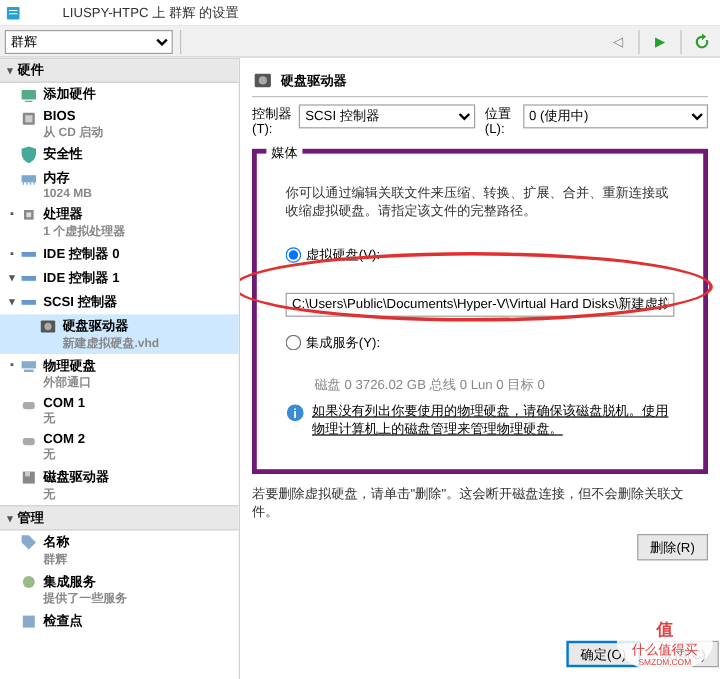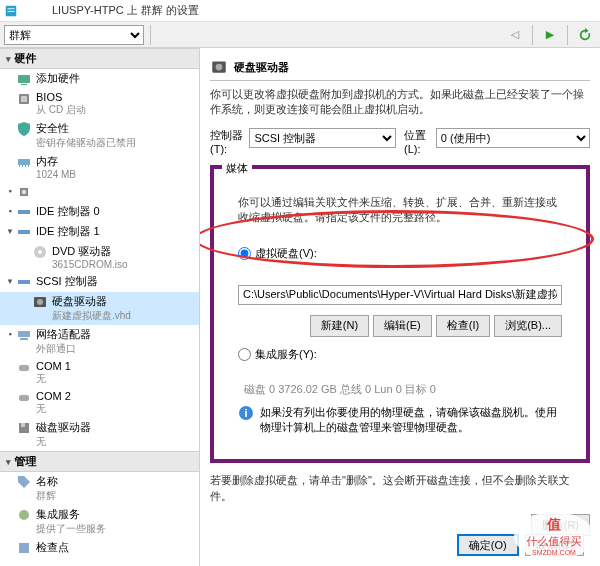--- a/index.html
+++ b/index.html
@@ -15,21 +15,21 @@
 .toolbar .tbtn { width: 18px; height: 18px; margin: 0 2px; display: flex; align-items: center; justify-content: center; color: #888; }
 .toolbar .tbtn.green { color: #2a9d2a; }
 
 .main { display: flex; height: calc(100% - 48px); }
 .sidebar { width: 200px; border-right: 1px solid #d0d0d0; overflow-y: auto; overflow-x: hidden; background: #fff; }
 .content { flex: 1; padding: 6px 10px 6px 10px; overflow: hidden; position: relative; }
 
 .section-header { background: #e8e8e8; padding: 2px 6px; font-weight: bold; display: flex; align-items: center; border-top: 1px solid #d0d0d0; border-bottom: 1px solid #d0d0d0; }
 .section-header .caret { margin-right: 4px; color: #555; font-size: 9px; }
 
-.tree-item { display: flex; align-items: flex-start; padding: 2px 4px 2px 4px; }
+.tree-item { display: flex; align-items: flex-start; padding: 2px 4px 2px 4px; font-weight: bold; }
 .tree-item.selected { background: #cde8ff; }
 .tree-item .expander { width: 12px; color: #555; font-size: 9px; text-align: center; flex-shrink: 0; padding-top: 2px; }
 .tree-item .icon { width: 16px; height: 16px; margin-right: 4px; flex-shrink: 0; }
 .tree-item .labels { display: flex; flex-direction: column; }
 .tree-item .main-label { color: #000; white-space: nowrap; overflow: hidden; text-overflow: ellipsis; max-width: 150px; }
 .tree-item .sub-label { color: #888; font-size: 10px; white-space: nowrap; overflow: hidden; text-overflow: ellipsis; max-width: 150px; }
 
 .content-header { display: flex; align-items: center; padding: 4px 0; border-bottom: 1px solid #c0c0c0; margin-bottom: 6px; }
 .content-header .icon { width: 18px; height: 18px; margin-right: 6px; }
 .content-header .title { font-weight: bold; }
@@ -47,23 +47,23 @@
 .radio-row { display: flex; align-items: center; margin: 20px 0; }
 .radio-row input { margin-right: 4px; }
 
 .path-input { width: 100%; height: 20px; border: 1px solid #a0a0a0; padding: 0 4px; background: #fff; margin: 4px 0; }
 
 .btn-row { display: flex; justify-content: flex-end; gap: 4px; margin-top: 6px; }
 .btn { height: 22px; padding: 0 10px; border: 1px solid #a0a0a0; background: #e8e8e8; font-size: 11px; cursor: default; }
 
 .info-row { display: flex; align-items: flex-start; margin-top: 8px; }
 .info-icon { width: 16px; height: 16px; margin-right: 6px; flex-shrink: 0; }
-.info-text { line-height: 1.4; }
-
-.footer-btns { position: absolute; bottom: 10px; right: 16px; display: flex; gap: 6px; align-items: center; }
+.info-text { line-height: 1.4; text-decoration: underline; }
+
+.footer-btns { position: absolute; bottom: 10px; right: 1px; display: flex; gap: 6px; align-items: center; }
 .footer-btns .btn.primary { border: 2px solid #0078d7; }
 
 .circle-annot { position: absolute; border: 3px solid #e03030; border-radius: 50%; pointer-events: none; }
 
 .watermark { position: absolute; bottom: 6px; right: 6px; width: 80px; height: 48px; border-radius: 50%; display: flex; flex-direction: column; align-items: center; justify-content: center; background: rgba(255,255,255,0.85); color: #e04040; font-size: 10px; z-index: 100; }
 .watermark .big { font-size: 14px; font-weight: bold; }
 
 svg { display: block; }
 </style>
 </head>
@@ -133,21 +133,20 @@
 
     <div class="tree-item">
       <span class="expander"></span>
       <span class="icon">
           <svg viewBox="0 0 16 16">
             <path d="M8 1l6 2v4c0 4-3 7-6 8-3-1-6-4-6-8V3l6-2z" fill="#4a9"></path>
           </svg>
         </span>
       <div class="labels">
           <span class="main-label">安全性</span>
-          <span class="sub-label">密钥存储驱动器已禁用</span>
         </div>
     </div>
 
     <div class="tree-item">
       <span class="expander"></span>
       <span class="icon">
           <svg viewBox="0 0 16 16">
             <rect x="2" y="5" width="12" height="6" fill="#7ac"></rect>
             <rect x="3" y="11" width="1" height="2" fill="#7ac"></rect>
             <rect x="6" y="11" width="1" height="2" fill="#7ac"></rect>
@@ -162,20 +161,24 @@
     </div>
 
     <div class="tree-item">
       <span class="expander">▪</span>
       <span class="icon">
           <svg viewBox="0 0 16 16">
             <rect x="4" y="4" width="8" height="8" fill="#888"></rect>
             <rect x="6" y="6" width="4" height="4" fill="#ddd"></rect>
           </svg>
         </span>
+      <div class="labels">
+          <span class="main-label">处理器</span>
+          <span class="sub-label">1 个虚拟处理器</span>
+        </div>
     </div>
 
     <div class="tree-item">
       <span class="expander">▪</span>
       <span class="icon">
           <svg viewBox="0 0 16 16">
             <rect x="2" y="6" width="12" height="4" fill="#69c"></rect>
           </svg>
         </span>
       <div class="labels">
@@ -188,33 +191,20 @@
       <span class="icon">
           <svg viewBox="0 0 16 16">
             <rect x="2" y="6" width="12" height="4" fill="#69c"></rect>
           </svg>
         </span>
       <div class="labels">
           <span class="main-label">IDE 控制器 1</span>
         </div>
     </div>
 
-    <div class="tree-item" style="padding-left:20px">
-      <span class="expander"></span>
-      <span class="icon">
-          <svg viewBox="0 0 16 16">
-            <circle cx="8" cy="8" r="6" fill="#ccc"></circle>
-            <circle cx="8" cy="8" r="2" fill="#fff"></circle>
-          </svg>
-        </span>
-      <div class="labels">
-          <span class="main-label">DVD 驱动器</span>
-          <span class="sub-label">3615CDROM.iso</span>
-        </div>
-    </div>
 
     <div class="tree-item">
       <span class="expander">▾</span>
       <span class="icon">
           <svg viewBox="0 0 16 16">
             <rect x="2" y="6" width="12" height="4" fill="#69c"></rect>
           </svg>
         </span>
       <div class="labels">
           <span class="main-label">SCSI 控制器</span>
@@ -237,21 +227,21 @@
 
     <div class="tree-item">
       <span class="expander">▪</span>
       <span class="icon">
           <svg viewBox="0 0 16 16">
             <rect x="2" y="4" width="12" height="6" fill="#8ac"></rect>
             <rect x="4" y="11" width="8" height="2" fill="#8ac"></rect>
           </svg>
         </span>
       <div class="labels">
-          <span class="main-label">网络适配器</span>
+          <span class="main-label">物理硬盘</span>
           <span class="sub-label">外部通口</span>
         </div>
     </div>
 
     <div class="tree-item">
       <span class="expander"></span>
       <span class="icon">
           <svg viewBox="0 0 16 16">
             <rect x="3" y="5" width="10" height="6" fill="#aaa" rx="2"></rect>
           </svg>
@@ -338,21 +328,20 @@
     <div class="content-header">
       <span class="icon">
           <svg viewBox="0 0 16 16">
             <rect x="2" y="3" width="12" height="10" fill="#555" rx="1"></rect>
             <circle cx="8" cy="8" r="3" fill="#aaa"></circle>
           </svg>
         </span>
       <span class="title">硬盘驱动器</span>
     </div>
 
-    <p class="desc">你可以更改将虚拟硬盘附加到虚拟机的方式。如果此磁盘上已经安装了一个操作系统，则更改连接可能会阻止虚拟机启动。</p>
 
     <div class="row">
       <div class="col" style="margin-right:8px">
         <label>控制器(T):</label>
         <select class="full"><option>SCSI 控制器</option></select>
       </div>
       <div class="col">
         <label>位置(L):</label>
         <select class="full"><option>0 (使用中)</option></select>
       </div>
@@ -361,32 +350,26 @@
     <div class="group">
       <span class="group-title">媒体</span>
       <p class="desc" style="margin-top:2px">你可以通过编辑关联文件来压缩、转换、扩展、合并、重新连接或收缩虚拟硬盘。请指定该文件的完整路径。</p>
 
       <div class="radio-row">
         <input type="radio" checked="" style="">
         <span>虚拟硬盘(V):</span>
       </div>
       <input class="path-input" type="text" value="C:\Users\Public\Documents\Hyper-V\Virtual Hard Disks\新建虚拟硬盘.vhd" style="">
 
-      <div class="btn-row">
-        <button class="btn">新建(N)</button>
-        <button class="btn">编辑(E)</button>
-        <button class="btn">检查(I)</button>
-        <button class="btn">浏览(B)...</button>
-      </div>
 
       <div class="radio-row" style="margin-top:10px">
         <input type="radio" style="">
         <span>集成服务(Y):</span>
       </div>
-      <div style="margin-left:6px;color:#888">磁盘 0 3726.02 GB 总线 0 Lun 0 目标 0</div>
+      <div style="margin-left:24px;color:#888">磁盘 0 3726.02 GB 总线 0 Lun 0 目标 0</div>
 
       <div class="info-row">
         <span class="info-icon">
             <svg viewBox="0 0 16 16">
               <circle cx="8" cy="8" r="7" fill="#3a8ad8"></circle>
               <text x="8" y="12" text-anchor="middle" fill="#fff" font-size="10" font-weight="bold">i</text>
             </svg>
           </span>
         <span class="info-text">如果没有列出你要使用的物理硬盘，请确保该磁盘脱机。使用物理计算机上的磁盘管理来管理物理硬盘。</span>
       </div>

